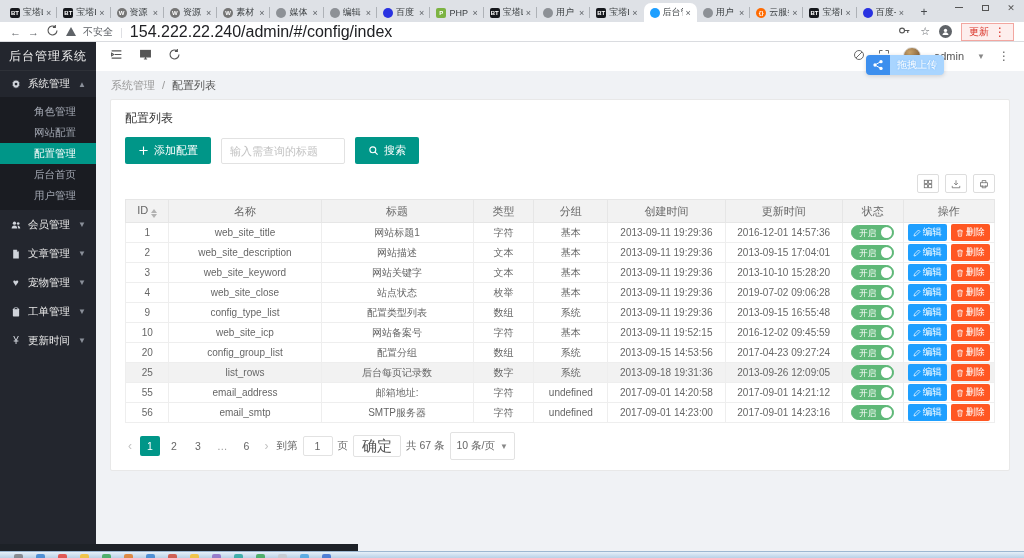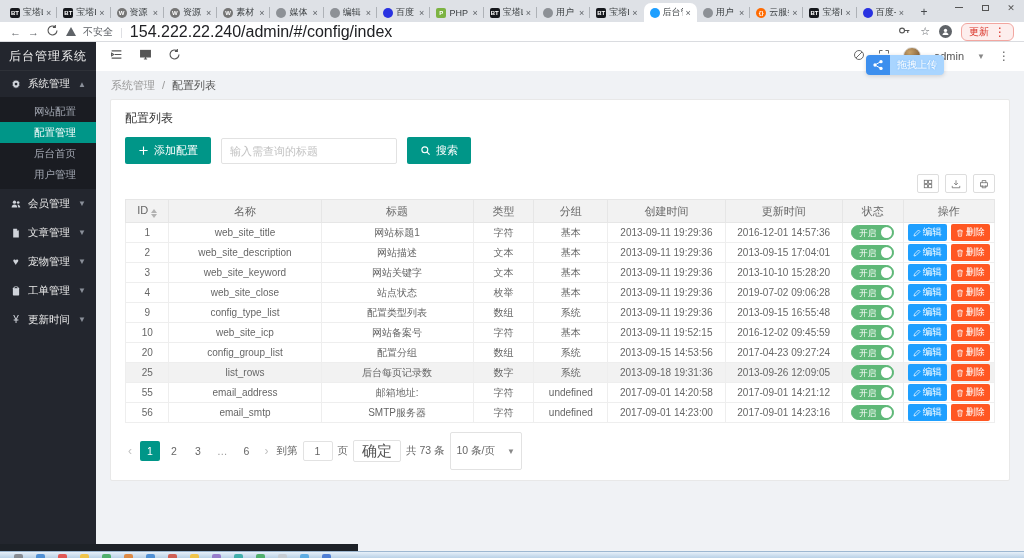--- a/index.html
+++ b/index.html
@@ -27,21 +27,21 @@
   .wc-min i { display:block; width:8px; border-bottom:1px solid #555; }
   .wc-res i { display:block; width:7px; height:6px; border:1px solid #555; }
 
   #addrbar { height:19px; background:#fff; display:flex; align-items:center; gap:7px; padding:0 10px; font-size:11px; color:#5f6368; box-shadow:0 1px 0 #dadce0; position:relative; z-index:5; }
   .nav-arrow { font-size:11px; color:#5f6368; }
   .addr-sep { color:#dadce0; }
   #url-text { color:#202124; font-size:16px; flex:1; }
   .warn-tri { width:0; height:0; border-left:5px solid transparent; border-right:5px solid transparent; border-bottom:9px solid #5f6368; position:relative; }
   #security-label { font-size:10px; }
   .addr-right { display:flex; align-items:center; gap:9px; }
-  #update-pill { border:1px solid #f2a6a0; background:#fdeeed; color:#d93025; font-size:10px; border-radius:6px; padding:1px 7px; display:flex; gap:5px; align-items:center; }
+  #update-pill { border:1px solid #f2a6a0; background:#fdeeed; color:#d93025; font-size:10px; border-radius:0; padding:1px 7px; display:flex; gap:5px; align-items:center; }
   .avatar-mini { width:13px; height:13px; border-radius:50%; background:#5f6368; display:flex; align-items:center; justify-content:center; }
   .star { font-size:11px; }
 
   
   #app { position:absolute; top:41px; left:0; right:0; bottom:14px; display:flex; background:#f0f2f5; }
 
   
   #sidebar { width:96px; flex:none; background:#23262e; color:#b5b9c2; font-size:10.5px; overflow:hidden; }
   #side-title { height:30px; line-height:30px; text-align:center; color:#f0f0f0; font-size:12px; letter-spacing:1px; background:#23262e; border-bottom:1px solid rgba(255,255,255,.05); }
   .mgroup-row { height:26px; display:flex; align-items:center; gap:6px; padding:0 10px; color:#e8e8e8; cursor:pointer; }
@@ -71,21 +71,21 @@
 
   #breadcrumb { height:28px; display:flex; align-items:center; gap:7px; padding:0 15px; font-size:11px; color:#999; }
   #breadcrumb .bc-cur { color:#555; }
 
   
   #card { margin:0 14px; background:#fff; border:1px solid #e8e8e8; border-radius:2px; padding:8px 14px 10px; }
   #card-title { font-size:12px; color:#333; padding:2px 0 10px; }
   #toolbar { display:flex; align-items:center; gap:10px; margin-bottom:10px; }
   .btn-teal { background:#009688; color:#fff; border:none; height:27px; padding:0 13px; font-size:11px; border-radius:2px; display:inline-flex; align-items:center; gap:5px; cursor:pointer; font-family:inherit; }
   .btn-teal svg { width:11px; height:11px; stroke:#fff; fill:none; stroke-width:1.6; }
-  #search-input { width:176px; height:26px; border:1px solid #e2e2e2; border-radius:2px; padding:0 8px; font-size:11px; color:#333; font-family:inherit; }
+  #search-input { width:124px; height:26px; border:1px solid #e2e2e2; border-radius:2px; padding:0 8px; font-size:11px; color:#333; font-family:inherit; }
   #search-input::placeholder { color:#c2c2c2; }
   #table-tools { display:flex; justify-content:flex-end; gap:6px; margin-bottom:6px; }
   .ticon { width:22px; height:19px; border:1px solid #ddd; background:#fff; border-radius:2px; display:flex; align-items:center; justify-content:center; cursor:pointer; }
   .ticon svg { width:10px; height:10px; stroke:#666; fill:none; stroke-width:1.2; }
 
   table { width:100%; border-collapse:collapse; table-layout:fixed; text-align:center; }
   th { background:#f2f2f2; border:1px solid #e6e6e6; font-weight:normal; font-size:11px; color:#666; height:23px; }
   td { border:1px solid #eee; font-size:10px; color:#666; height:20px; white-space:nowrap; overflow:hidden; }
   tr.hl td { background:#f2f2f2; }
   th:nth-child(1),td:nth-child(1){width:5%;} th:nth-child(2),td:nth-child(2){width:17.5%;}
@@ -105,21 +105,21 @@
   .btn-del { background:#FF5722; }
   .btn-edit svg,.btn-del svg { width:8px; height:8px; stroke:#fff; fill:none; stroke-width:1.4; }
 
   #pager { display:flex; align-items:center; gap:5px; margin-top:9px; font-size:10.5px; color:#666; }
   .page { min-width:20px; height:20px; line-height:20px; padding:0 5px; text-align:center; background:#fff; color:#666; cursor:pointer; border-radius:2px; }
   .page.active { background:#009688; color:#fff; cursor:default; }
   .page.dots { cursor:default; color:#999; }
   .pg-arrow { color:#c2c2c2; font-size:12px; padding:0 3px; cursor:pointer; }
   #jump-input { width:30px; height:20px; border:1px solid #e2e2e2; text-align:center; font-size:10.5px; color:#666; border-radius:2px; font-family:inherit; }
   #jump-btn { height:22px; border:1px solid #e2e2e2; background:#fff; padding:0 8px; font-size:15px; color:#555; border-radius:2px; cursor:pointer; font-family:inherit; }
-  #perpage { height:38px; border:1px solid #e2e2e2; background:#fff; border-radius:2px; display:inline-flex; align-items:center; gap:12px; padding:0 6px; cursor:pointer; }
+  #perpage { height:28px; border:1px solid #e2e2e2; background:#fff; border-radius:2px; display:inline-flex; align-items:center; gap:5px; padding:0 6px; cursor:pointer; }
 
   
   #dark-strip { position:absolute; left:0; bottom:7px; width:358px; height:7px; background:#1d2127; }
   #taskbar { position:absolute; left:0; bottom:0; width:1024px; height:7px; background:linear-gradient(#e7f0f9,#b9d1e7); border-top:1px solid #9db7d1; display:flex; align-items:flex-end; gap:13px; padding:0 14px; overflow:hidden; }
   #taskbar b { width:9px; height:4px; border-radius:2px 2px 0 0; display:block; opacity:.85; }
 </style>
 </head>
 <body>
 
 <div id="tabstrip">
@@ -260,20 +260,21 @@
           <span class="micon">
             <svg viewBox="0 0 16 16">
               <path d="M8 1l1.2 2 2.3-.5.5 2.3 2 1.2-1.3 2 1.3 2-2 1.2-.5 2.3-2.3-.5L8 15l-1.2-2-2.3.5-.5-2.3-2-1.2 1.3-2L2 6l2-1.2.5-2.3 2.3.5z"></path>
               <circle cx="8" cy="8" r="2.2" fill="#23262e"></circle>
             </svg>
           </span>
           <span class="mlabel">系统管理</span>
           <span class="marrow">▲</span>
         </div>
         <div class="submenu">
+          <div class="sub-item">角色管理</div>
           <div class="sub-item">网站配置</div>
           <div class="sub-item active">配置管理</div>
           <div class="sub-item">后台首页</div>
           <div class="sub-item">用户管理</div>
         </div>
         <div class="mgroup-row spaced">
           <span class="micon">
             <svg viewBox="0 0 16 16">
               <circle cx="5.5" cy="5" r="2.6"></circle>
               <path d="M1 13.5c0-3 2-4.8 4.5-4.8S10 10.5 10 13.5z"></path>
@@ -582,21 +583,21 @@
             <span class="page">2</span>
             <span class="page">3</span>
             <span class="page dots">…</span>
             <span class="page">6</span>
           </span>
         <span class="pg-arrow">›</span>
         <span>到第</span>
         <input id="jump-input" value="1" style="">
         <span>页</span>
         <button id="jump-btn">确定</button>
-        <span>共 73 条</span>
+        <span>共 67 条</span>
         <span id="perpage">
           <span>10 条/页</span>
           <span class="caret-down">▼</span>
         </span>
       </div>
     </div>
   </div>
 </div>
 
 <div id="dark-strip"></div>

